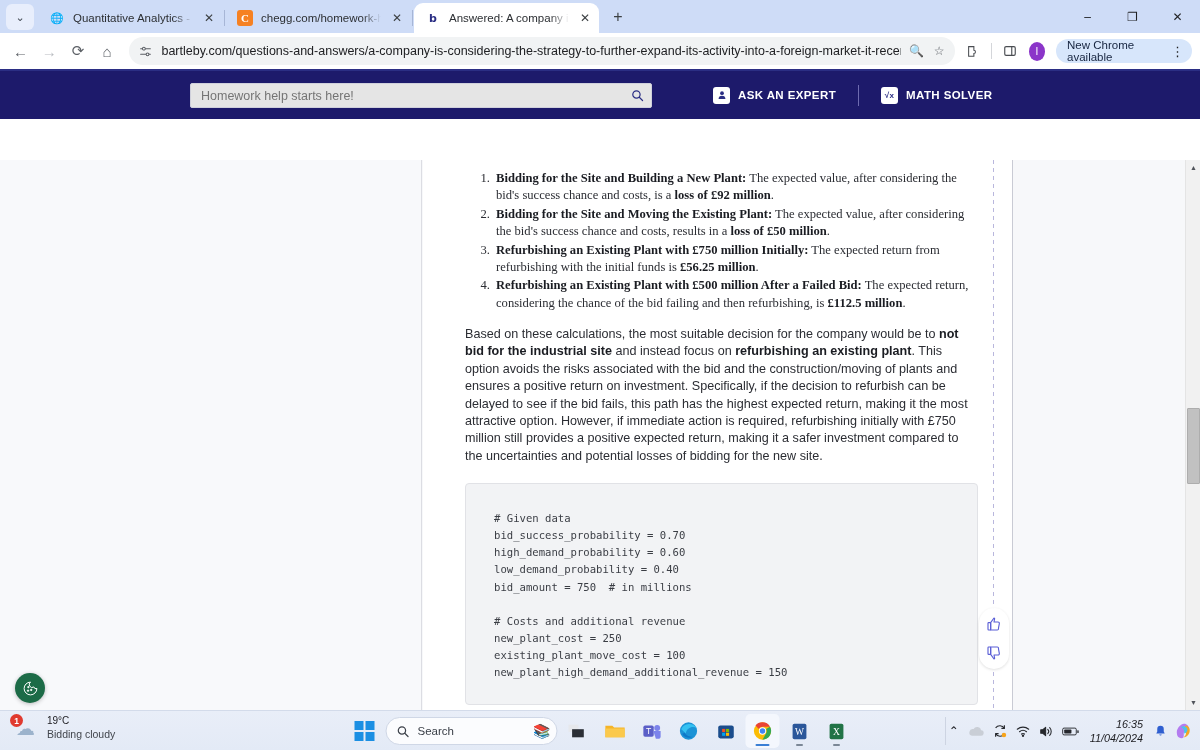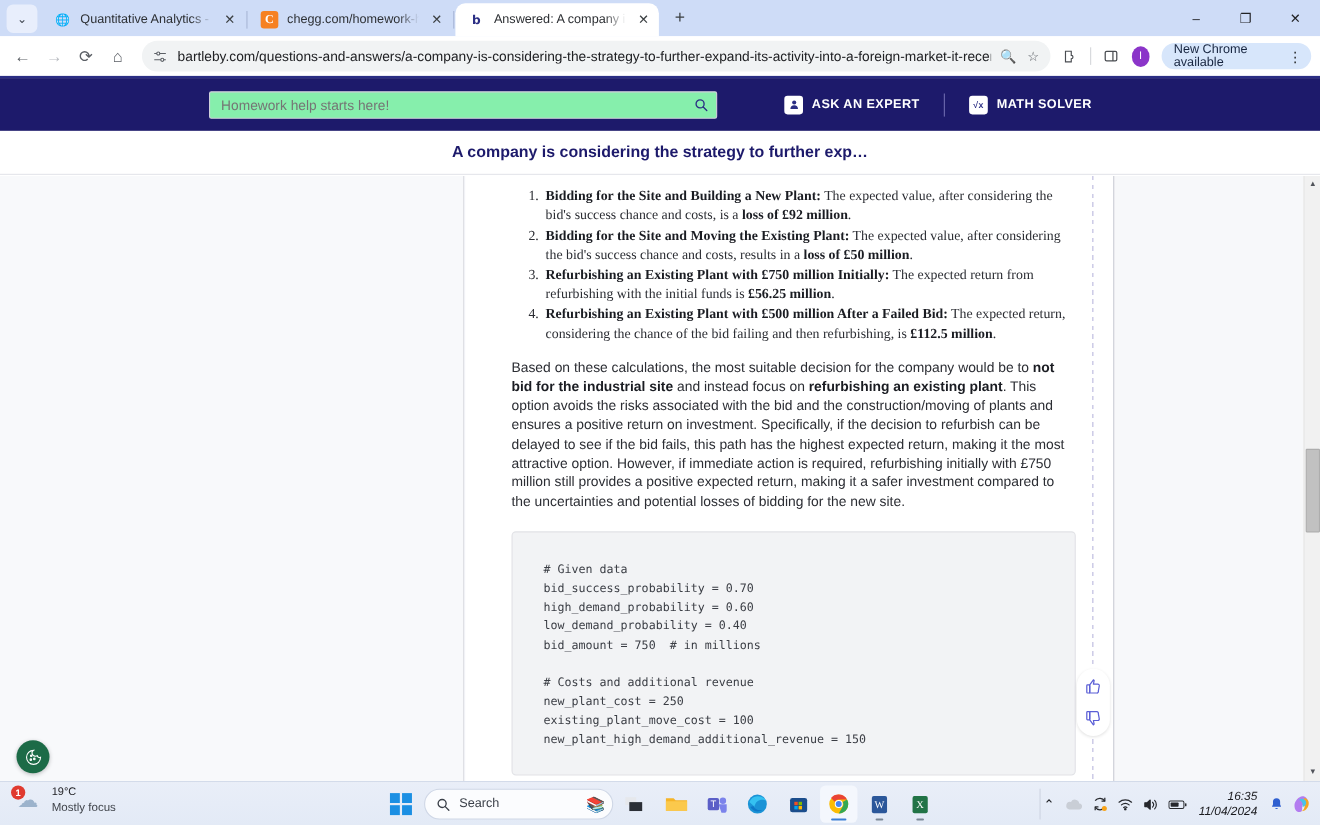--- a/index.html
+++ b/index.html
@@ -111,21 +111,21 @@
   .kebab { font-size: 13px; color: #1f1f1f; letter-spacing: 0; }
 
   
   .site-header {
     position: absolute; top: 71px; left: 0; width: 1200px; height: 48px;
     background: #1d1a6b;
     display: flex; align-items: center;
   }
   .search-wrap {
     position: absolute; left: 190px; top: 83px;
-    width: 462px; height: 25px; background: #86efac;
+    width: 462px; height: 25px; background: #e5e5e5;
     border: 1px solid #cfd0db; border-radius: 2px;
     display: flex; align-items: center; padding: 0 7px 0 10px;
   }
   .search-wrap input {
     flex: 1 1 auto; border: none; outline: none;
     font-family: "Liberation Sans", sans-serif;
     font-size: 12.5px; color: #55565f; background: transparent;
   }
   .search-go { color: #2b2e84; font-size: 13px; display:flex; }
   .hdr-links {
@@ -434,23 +434,20 @@
     </div>
     <div class="hdr-divider"></div>
     <div class="hdr-link">
       <span class="hdr-badge">
         <span style="font-size:8px;font-weight:bold;">√x</span>
       </span>
       <span>MATH SOLVER</span>
     </div>
   </div>
 
-  <div class="page-title-bar">
-    <span class="t">A company is considering the strategy to further exp…</span>
-  </div>
 
   <div class="viewport">
     <div class="left-pane"></div>
 
     <div class="answer-col">
 
       <ol>
         <li>
           <b>Bidding for the Site and Building a New Plant:</b><span> The expected value, after considering the bid's success chance and costs, is a </span><b>loss of £92 million</b><span>.</span>
         </li>
@@ -520,21 +517,21 @@
   </div>
 
   <div class="taskbar">
     <div class="weather">
       <div class="cloud">
         ☁
         <span class="notif">1</span>
       </div>
       <div class="txt">
         <div class="temp">19°C</div>
-        <div class="cond">Mostly focus</div>
+        <div class="cond">Bidding cloudy</div>
       </div>
     </div>
 
     <div class="tb-center">
       <div class="win-logo">
         <span class="grid">
             <i></i>
             <i></i>
             <i></i>
             <i></i>

